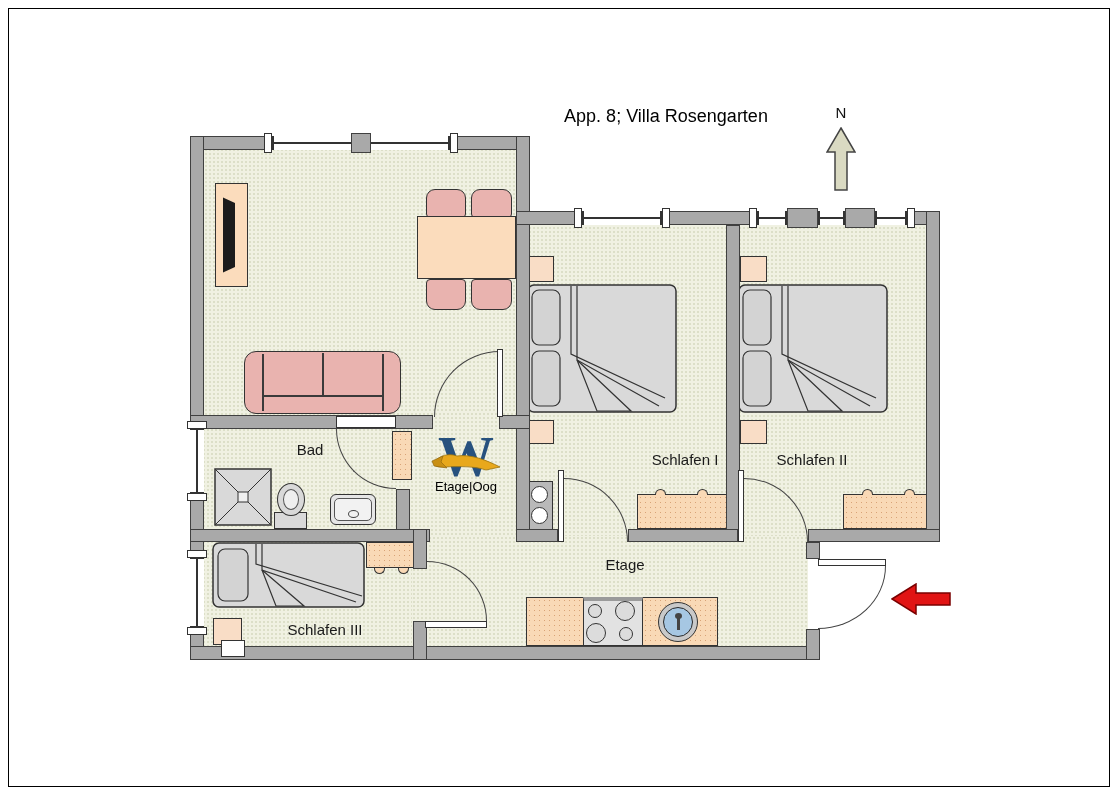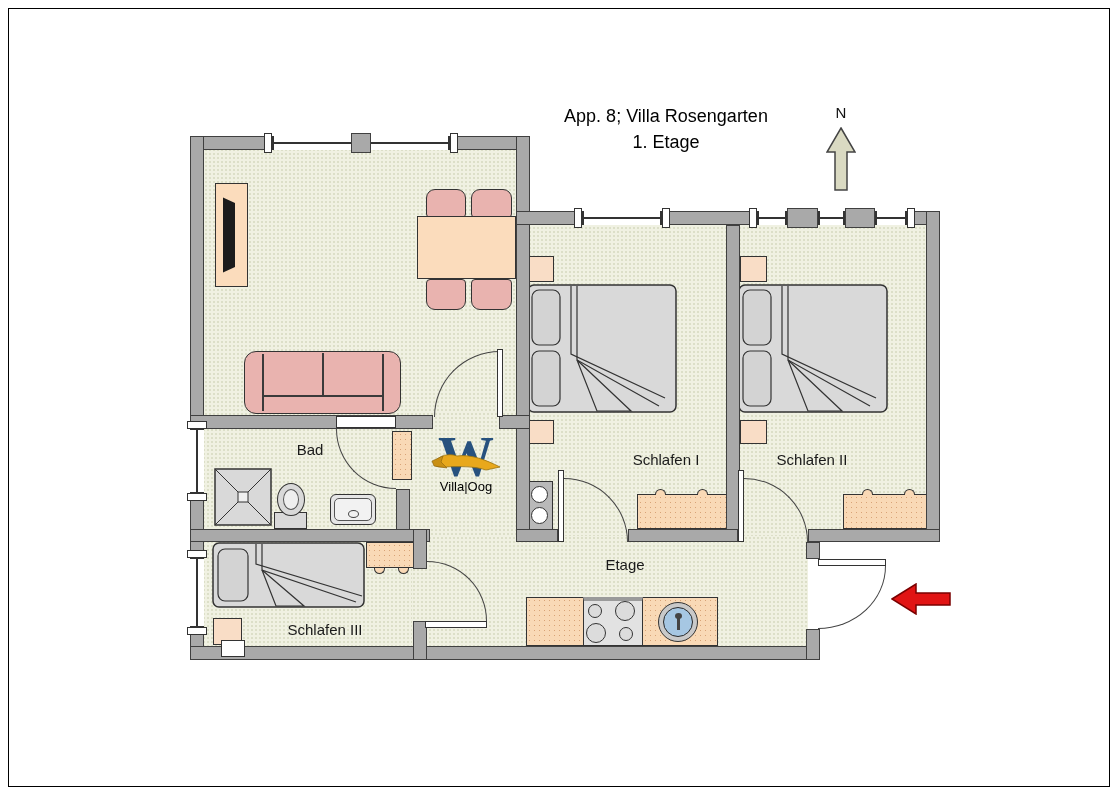--- a/index.html
+++ b/index.html
@@ -215,28 +215,27 @@
   <div class="leaf" style="left:738px;top:470px;width:6px;height:72px;"></div>
   <div class="arc tr" style="left:744px;top:478px;width:64px;height:64px;"></div>
 
   <div class="leaf" style="left:425px;top:621px;width:62px;height:7px;"></div>
   <div class="arc tr" style="left:427px;top:561px;width:60px;height:60px;"></div>
 
   <div class="leaf" style="left:818px;top:559px;width:68px;height:7px;"></div>
   <div class="arc br" style="left:818px;top:566px;width:68px;height:63px;"></div>
 
   <div class="label" style="left:265px;top:441px;width:90px;">Bad</div>
-  <div class="label" style="left:600px;top:451px;width:132px;">Schlafen I</div>
+  <div class="label" style="left:619px;top:451px;width:132px;">Schlafen I</div>
   <div class="label" style="left:744px;top:451px;width:136px;">Schlafen II</div>
   <div class="label" style="left:250px;top:621px;width:150px;">Schlafen III</div>
   <div class="label" style="left:563px;top:556px;width:124px;">Etage</div>
 
   <div class="title">
     <div>App. 8; Villa Rosengarten</div>
-    <div>1. Etage</div>
   </div>
 
   <div class="compass-n">N</div>
   <div style="position:absolute;left:826px;top:127px;z-index:60;">
     <svg width="30" height="64" viewBox="0 0 30 64">
       <polygon points="15,1 29,25 21,25 21,63 9,63 9,25 1,25" fill="#dadac2" stroke="#444" stroke-width="1.5"></polygon>
     </svg>
   </div>
 
   <div style="position:absolute;left:891px;top:583px;z-index:60;">
@@ -246,15 +245,15 @@
   </div>
 
   <div class="logo">
     <div class="logo-w">W</div>
     <div class="logo-fish">
       <svg width="72" height="26" viewBox="0 0 72 26">
         <path d="M4 13 C9 5 19 3 27 6 C41 4 56 10 70 17 L56 20 C42 15 20 17 11 17 C6 17 4 15 4 13 Z" fill="#e8a81c" stroke="#9a7410" stroke-width="0.8"></path>
         <path d="M2 11 L13 6 L11 12 L17 18 L4 16 Z" fill="#c98f14" stroke="#8a620c" stroke-width="0.6"></path>
       </svg>
     </div>
-    <div class="logo-text">Villa|Oog</div>
+    <div class="logo-text">Etage|Oog</div>
   </div>
 </div>
 
 </body></html>

